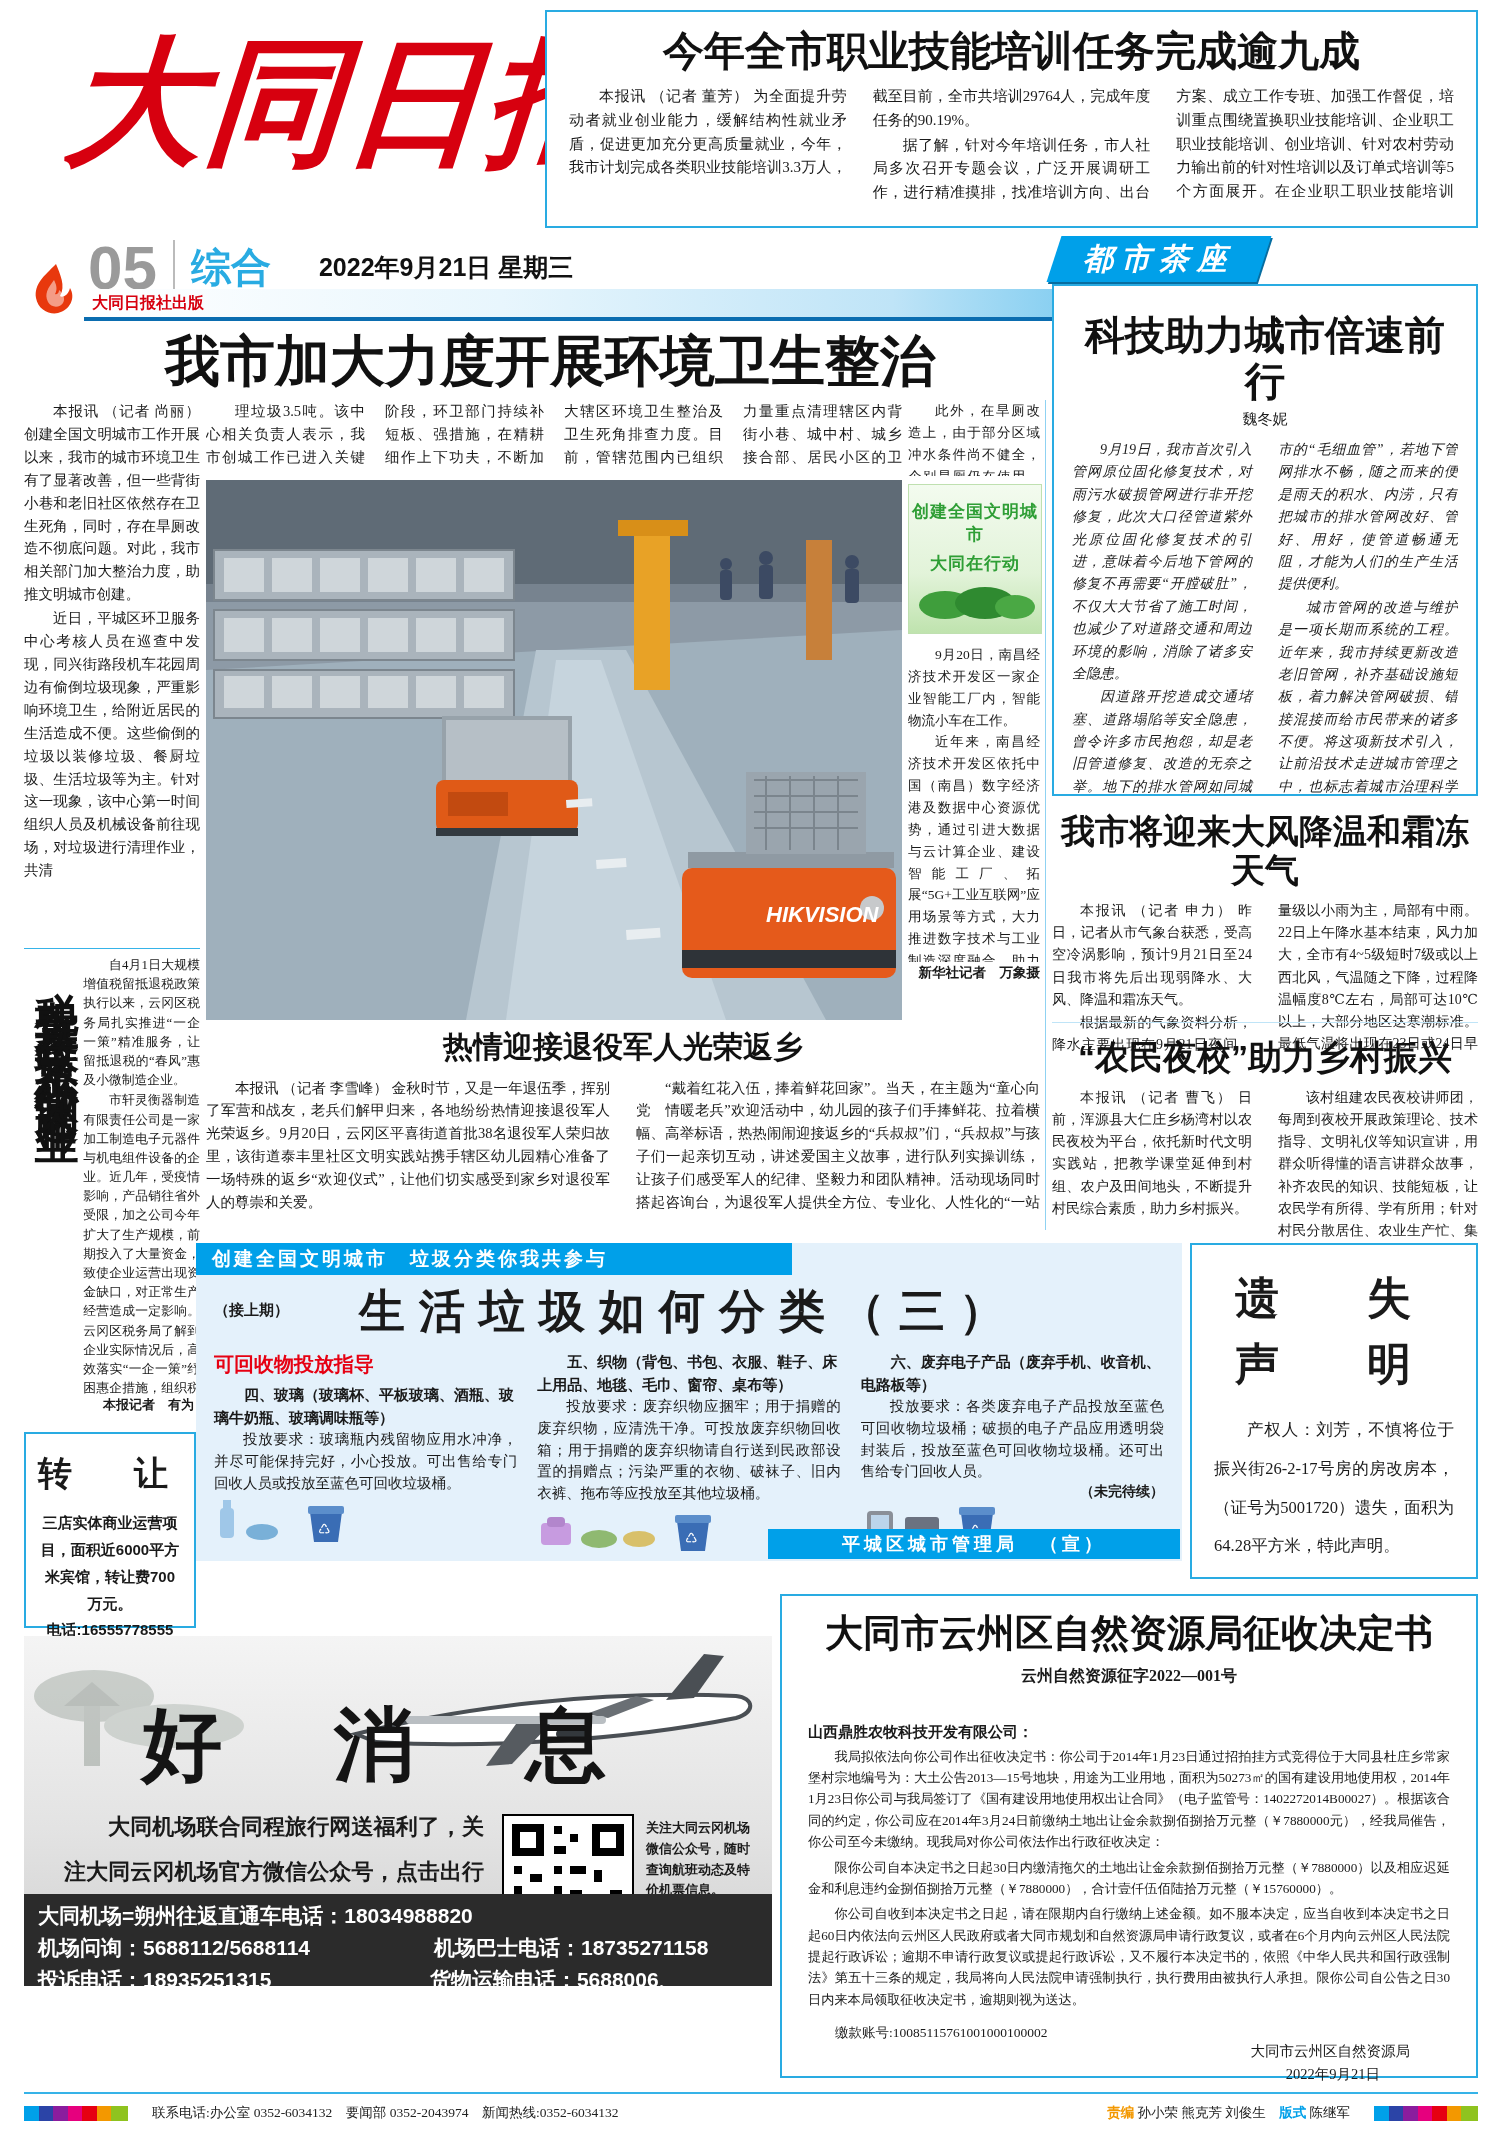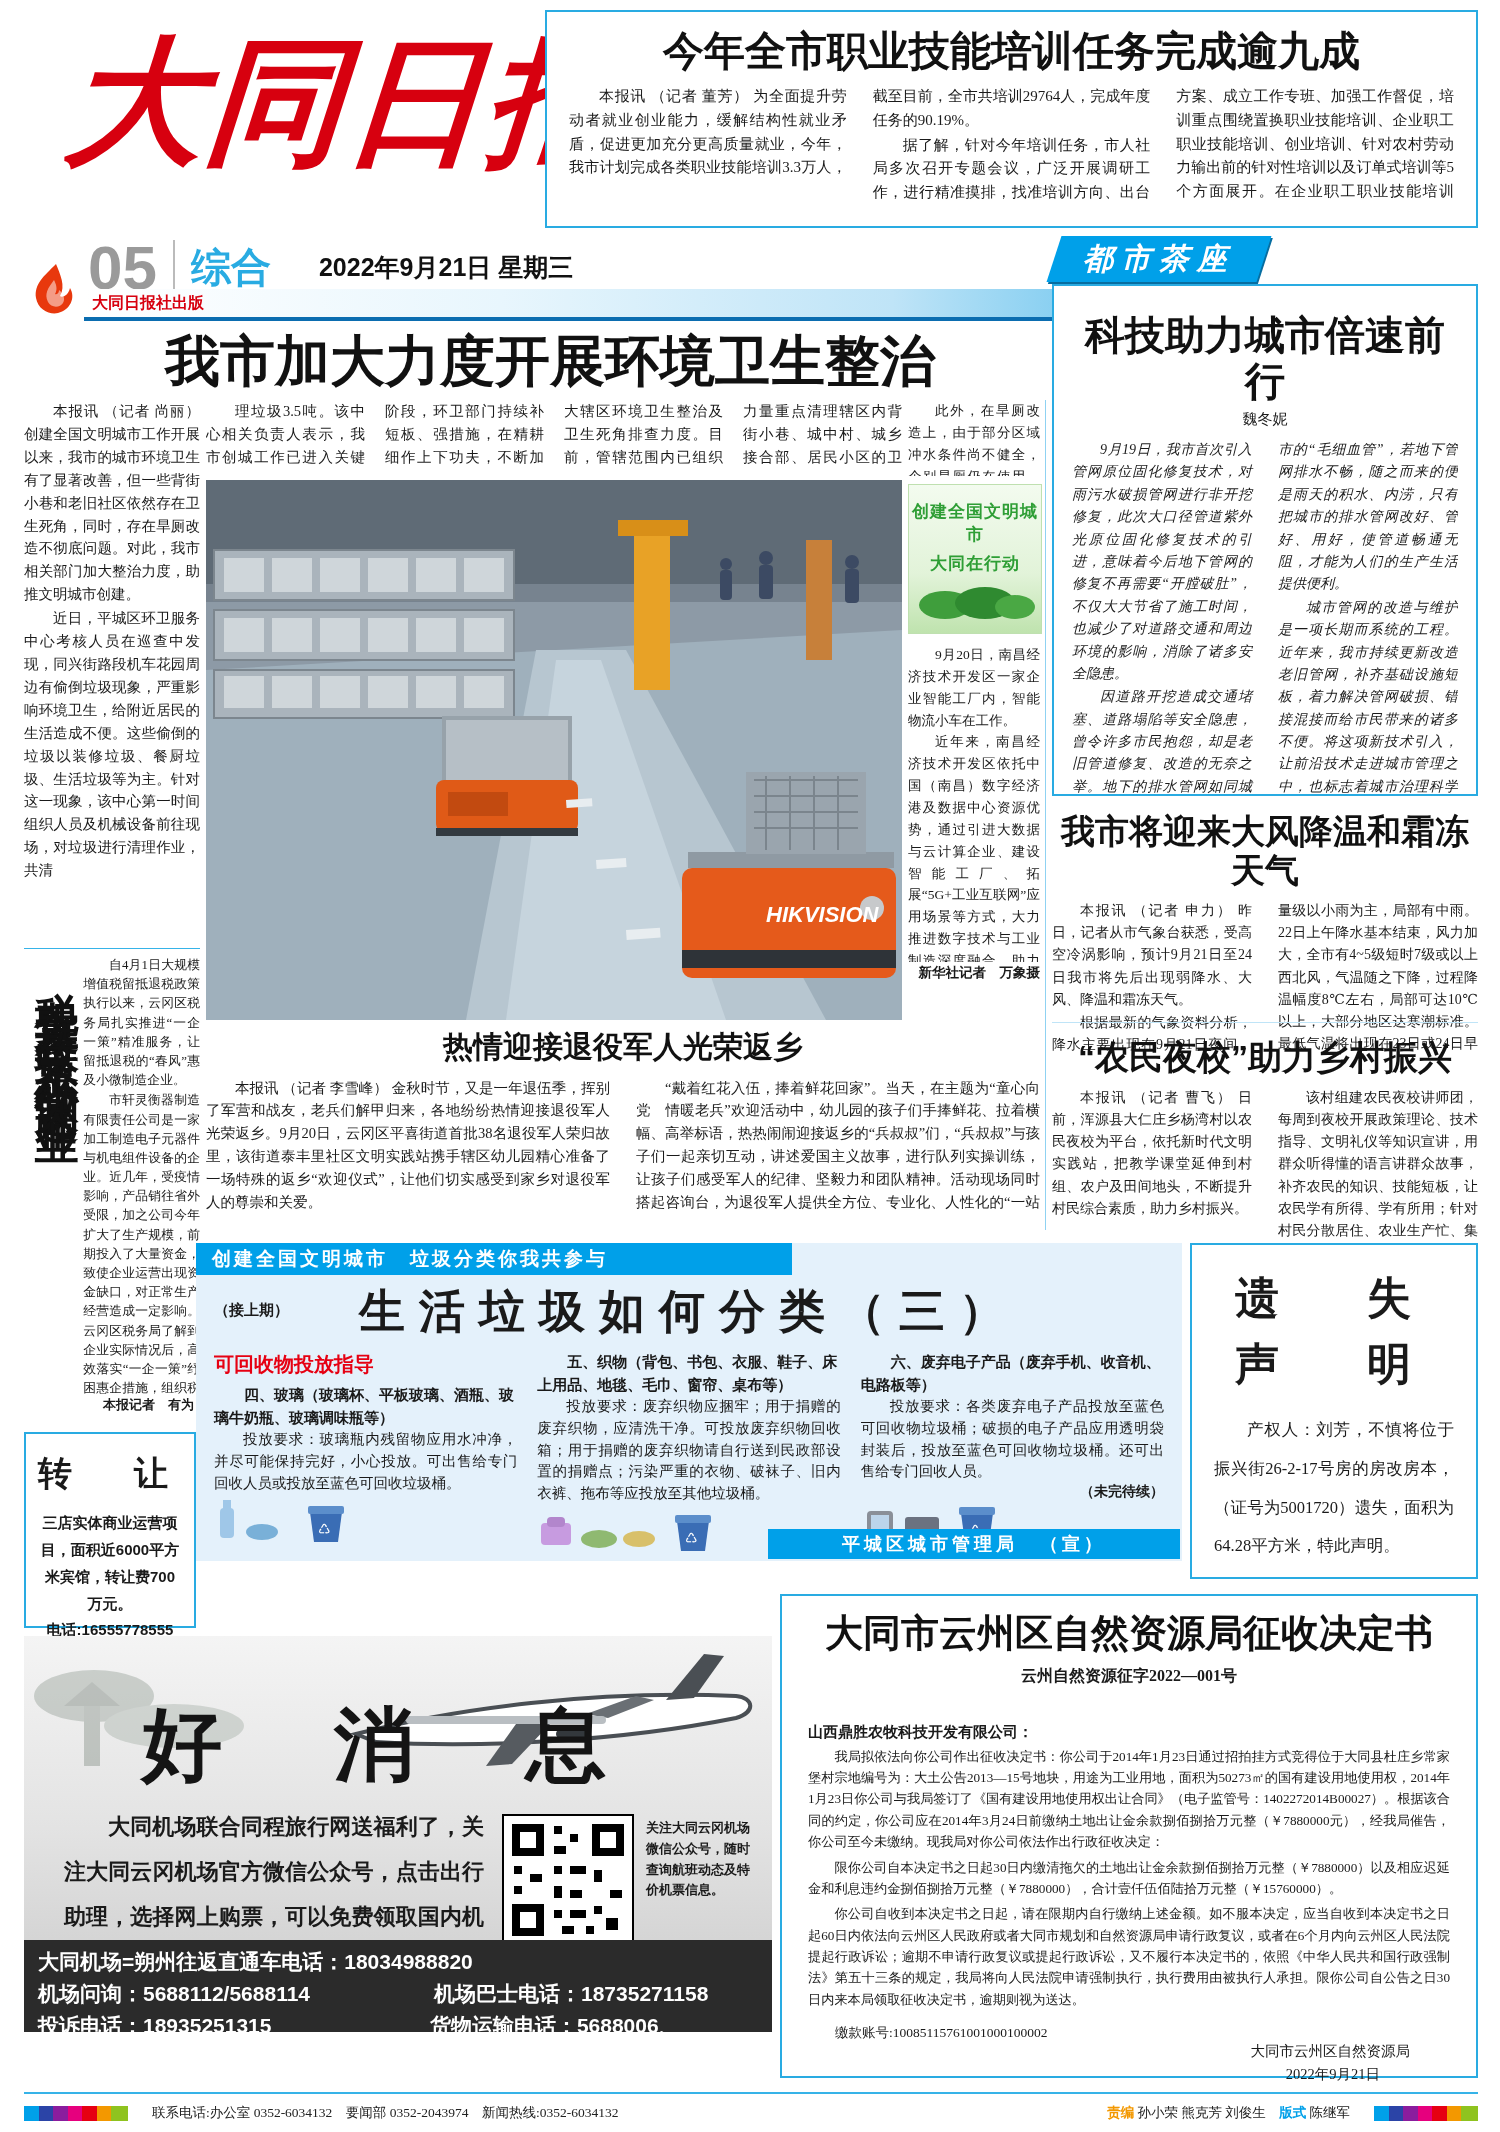--- a/index.html
+++ b/index.html
@@ -364,21 +364,21 @@
         <rect x="26" y="48" width="4" height="4"></rect>
           <rect x="34" y="48" width="8" height="4"></rect>
           <rect x="46" y="46" width="4" height="4"></rect>
         <rect x="30" y="56" width="6" height="4"></rect>
           <rect x="42" y="56" width="4" height="4"></rect>
           <rect x="52" y="52" width="6" height="6"></rect>
       </g>
     </svg>
     <div class="sans" style="position:absolute;left:622px;top:182px;width:104px;font-size:13px;font-weight:bold;line-height:1.6;">关注大同云冈机场微信公众号，随时查询航班动态及特价机票信息。</div>
   </div>
-  <div class="abs adbar sans" style="left:24px;top:1940px;width:748px;height:92px;padding-top:6px;box-sizing:border-box;">
+  <div class="abs adbar sans" style="left:24px;top:1894px;width:748px;height:92px;padding-top:6px;box-sizing:border-box;">
     <div class="row">
         <span>大同机场=朔州往返直通车电话：18034988820</span>
       </div>
     <div class="row">
         <span style="width:55%;">机场问询：5688112/5688114</span>
         <span>机场巴士电话：18735271158</span>
       </div>
     <div class="row">
         <span style="width:55%;">投诉电话：18935251315</span>
         <span>货物运输电话：5688006、5688130</span>

